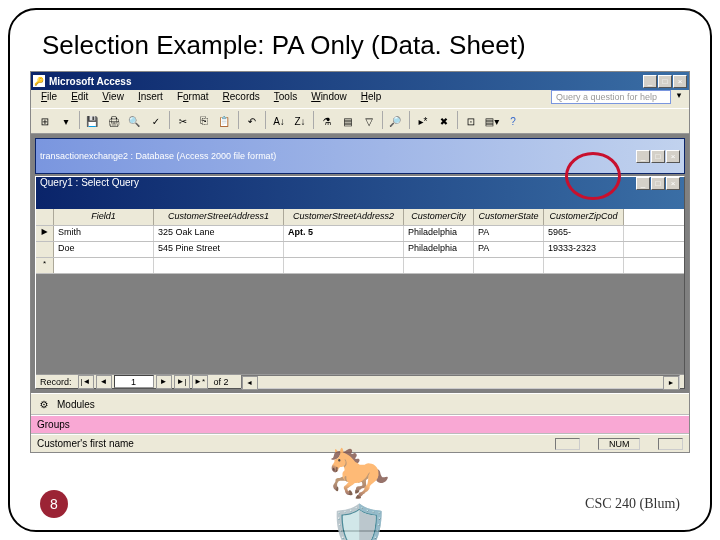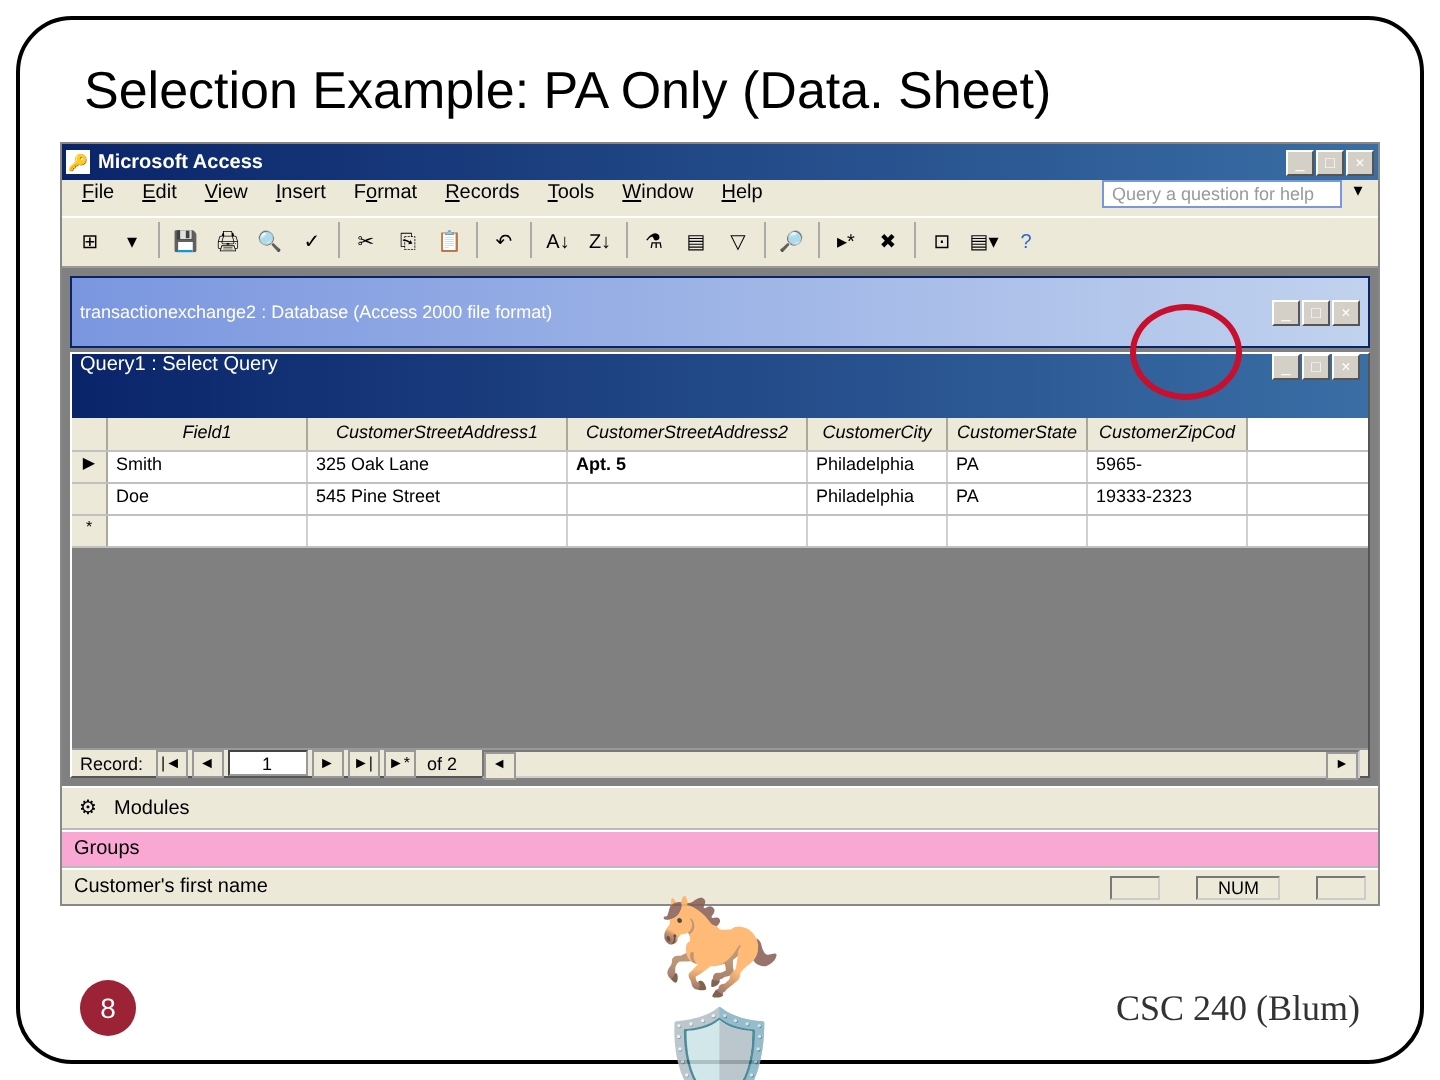--- a/index.html
+++ b/index.html
@@ -46,21 +46,21 @@
   .scroll-h::after { content:'►'; left:auto; right:0; }
   .bottom-pane { background:#ece9d8; }
   .bp-item { padding: 3px 6px; display:flex; align-items:center; gap:6px; font-size:10px; border-top:1px solid #fff; border-bottom:1px solid #bbb; }
   .bp-icon { width:14px; height:14px; display:flex; align-items:center; justify-content:center; font-size:10px; }
   .statusbar { height: 18px; background: #ece9d8; border-top: 1px solid #fff; display:flex; align-items:center; padding: 0 6px; font-size: 10px; }
   .status-right { margin-left:auto; display:flex; gap:18px; }
   .status-cell { border:1px inset #ccc; padding:0 10px; font-size:9px; }
   .circle { position: absolute; border: 3px solid #c8102e; border-radius: 50%; width: 56px; height: 48px; pointer-events:none; }
   .footer { position: absolute; bottom: 12px; left: 0; right: 0; padding: 0 30px; display:flex; align-items:center; }
   .page-badge { width: 28px; height: 28px; border-radius: 50%; background: #9b2335; color: #fff; display:flex; align-items:center; justify-content:center; font-size: 14px; }
-  .course { margin-left: auto; font-family: Georgia, serif; font-size: 18px; color: #333; }
+  .course { margin-left: auto; font-family: Georgia, serif; font-size: 14px; color: #333; }
   .seal { position:absolute; bottom: 6px; left: 50%; transform: translateX(-50%); width:120px; height:80px; font-size:50px; text-align:center; opacity:0.85; }
 </style>
 </head>
 <body>
 
 <div class="frame">
   <h1 class="slide-title">Selection Example: PA Only (Data. Sheet)</h1>
 
   <div class="app" style="position:relative;">
     <div class="titlebar">

